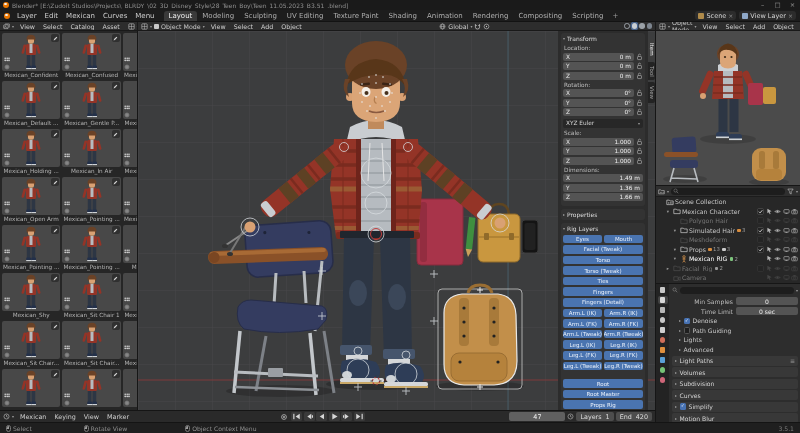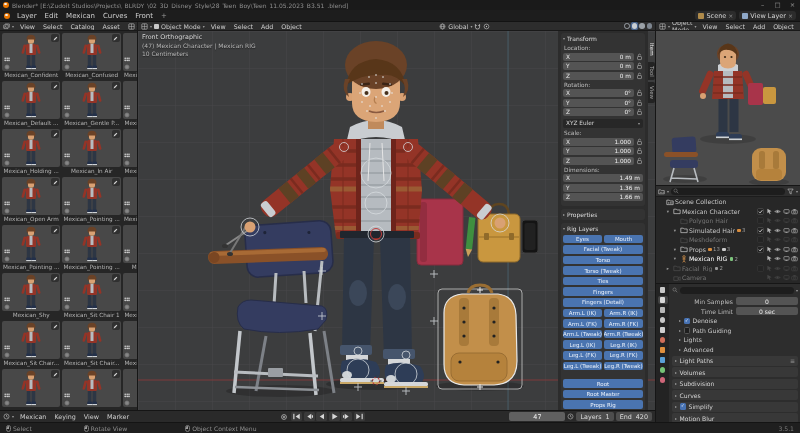--- a/index.html
+++ b/index.html
@@ -278,21 +278,33 @@
       </span>
   </div>
 
   <div class="topbar">
     <span class="blender-logo" style="margin-left:4px"></span>
     <span id="topbar-menus" style="display:flex">
         <span class="menu-item">Layer</span>
         <span class="menu-item">Edit</span>
         <span class="menu-item">Mexican</span>
         <span class="menu-item">Curves</span>
-        <span class="menu-item">Front</span>
+        <span class="menu-item">Menu</span>
+      </span>
+    <span class="ws-tabs" id="ws-tabs">
+        <span class="ws-tab active">Layout</span>
+        <span class="ws-tab">Modeling</span>
+        <span class="ws-tab">Sculpting</span>
+        <span class="ws-tab">UV Editing</span>
+        <span class="ws-tab">Texture Paint</span>
+        <span class="ws-tab">Shading</span>
+        <span class="ws-tab">Animation</span>
+        <span class="ws-tab">Rendering</span>
+        <span class="ws-tab">Compositing</span>
+        <span class="ws-tab">Scripting</span>
       </span>
     <span class="ws-add">+</span>
     <span class="topbar-right">
       <span class="widget">
         <span class="wicon"></span>
         <span>Scene</span>
         <span class="x">×</span>
       </span>
       <span class="widget">
         <span class="wicon layer"></span>
@@ -1041,25 +1053,20 @@
         <path d="M264,360 L272,360 M268,356 L268,364"></path>
         <circle cx="238" cy="203" r="8"></circle>
       </g>
       <circle cx="238" cy="203" r="5.5" fill="none" stroke="#c04040" stroke-width="1"></circle>
       <g>
         <circle cx="238" cy="350" r="3.5" fill="none" stroke="#c04040" stroke-width="1.2" stroke-dasharray="2 1.6"></circle>
         <path d="M238,344.5 L238,347 M238,353 L238,355.5 M232.5,350 L235,350 M241,350 L243.5,350" stroke="#3a3a3a" stroke-width="1"></path>
       </g>
     </svg>
 
-    <div class="vp-overlay">
-      <div>Front Orthographic</div>
-      <div class="sub">(47) Mexican Character | Mexican RIG</div>
-      <div class="sub">10 Centimeters</div>
-    </div>
 
     
     <div class="n-panel">
       <div class="np-section">
         <div class="np-header">
           <span class="caret">▾</span>
             <span>Transform</span>
         </div>
         <div id="transform-body">
             <div class="np-grouplabel">Location:</div>

